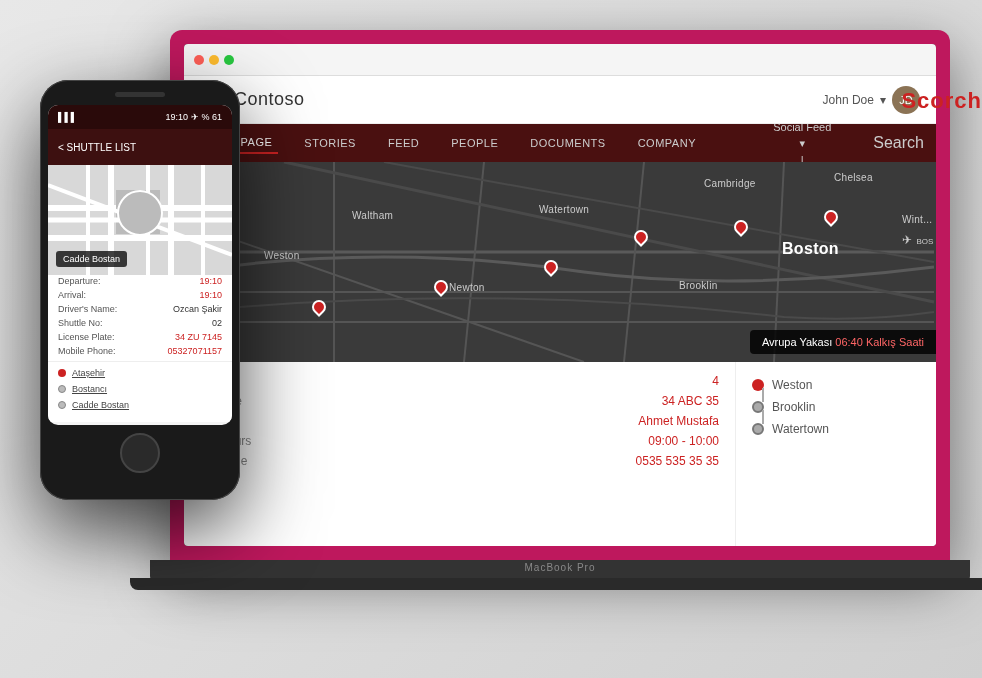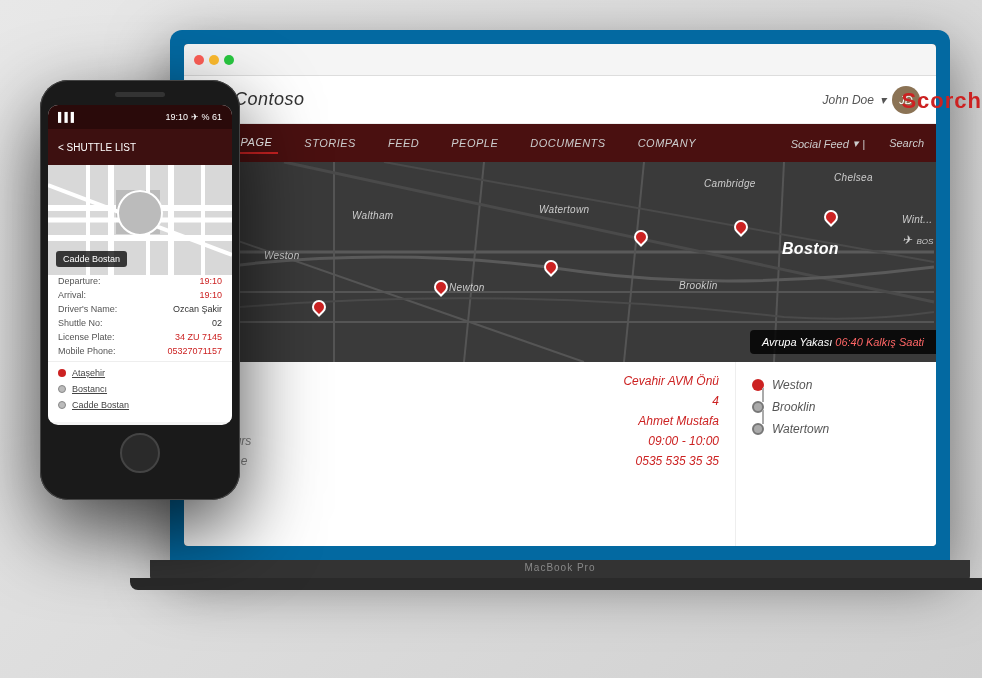--- a/index.html
+++ b/index.html
@@ -29,25 +29,24 @@
       width: 780px;
       height: 620px;
     }
 
     .laptop-body {
       position: absolute;
       top: 0;
       left: 0;
       width: 780px;
       height: 530px;
-      background: #0369a1;
+      background: #be185d;
       border-radius: 12px 12px 0 0;
       padding: 14px;
       box-shadow: 0 20px 60px rgba(0,0,0,0.5);
-      font-style: italic;
     }
 
     .laptop-screen {
       width: 100%;
       height: 100%;
       background: #1a1a1a;
       border-radius: 4px;
       overflow: hidden;
       position: relative;
     }
@@ -189,28 +188,29 @@
     .nav-item.active {
       color: #fff;
       border-bottom: 2px solid #cc2222;
     }
 
     .nav-social {
       margin-left: auto;
       color: #ccc;
       font-size: 11px;
       display: flex;
-      align-items: flex-end;
+      align-items: center;
       gap: 4px;
+      flex-direction: column;
     }
 
     .nav-search {
       color: #ccc;
-      font-size: 11px;
-      margin-left: 4px;
+      font-size: 16px;
+      margin-left: 22px;
     }
 
     
     .map-container {
       position: relative;
       height: 200px;
       background: #3a3a3a;
       overflow: hidden;
     }
 
@@ -607,26 +607,26 @@
           <div class="back-button">ack</div>
 
           <div class="notification-banner">
             Avrupa Yakası <span>06:40 Kalkış Saati</span>
           </div>
         </div>
 
         <div class="info-panel">
           <div class="info-left">
             <div class="info-row">
-              <span class="info-label">rture</span>
-              <span class="info-value">Cevahir AVM Önü</span>
-            </div>
-            <div class="info-row">
               <span class="info-label"></span>
               <span class="info-value">4</span>
+            </div>
+            <div class="info-row">
+              <span class="info-label">se plate</span>
+              <span class="info-value">34 ABC 35</span>
             </div>
             <div class="info-row">
               <span class="info-label"></span>
               <span class="info-value">Ahmet Mustafa</span>
             </div>
             <div class="info-row">
               <span class="info-label">ing Hours</span>
               <span class="info-value">09:00 - 10:00</span>
             </div>
             <div class="info-row">

